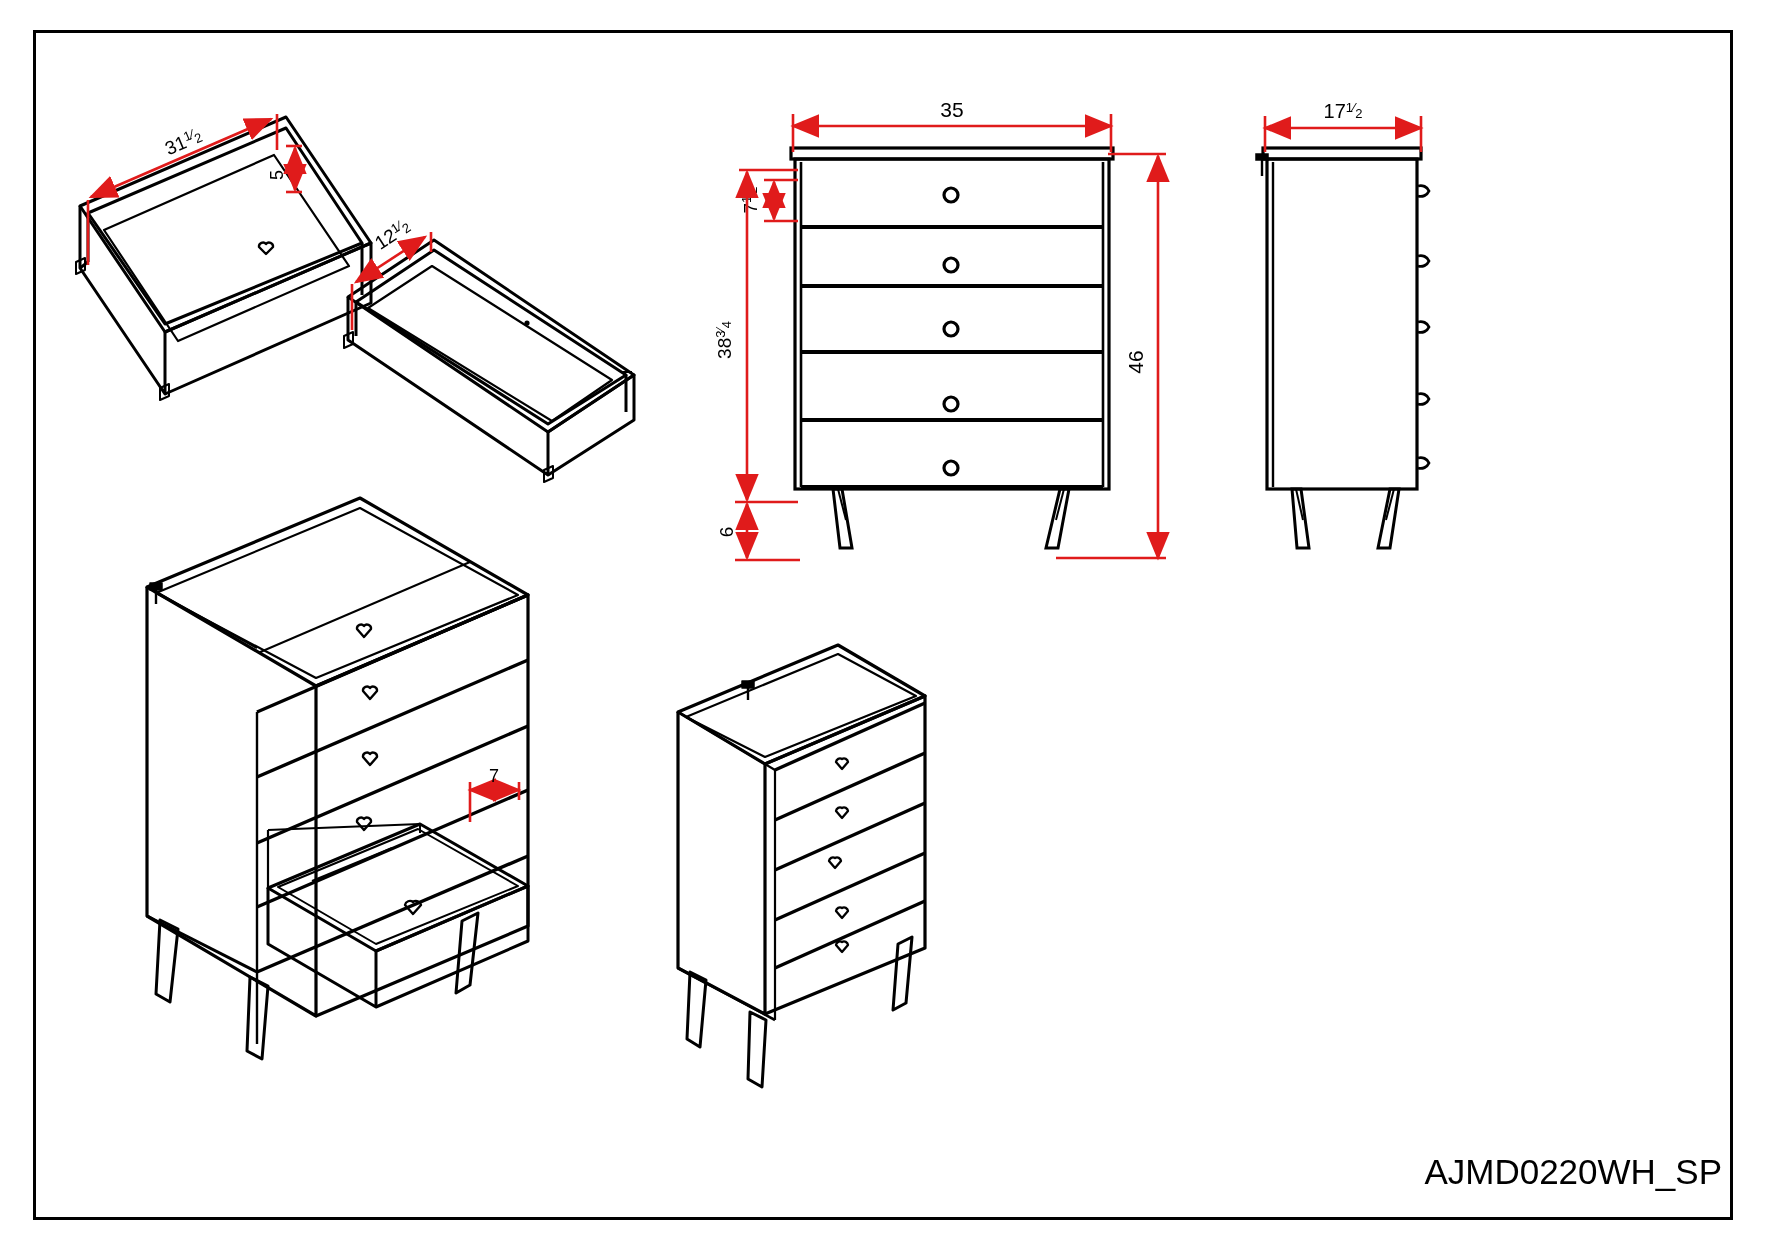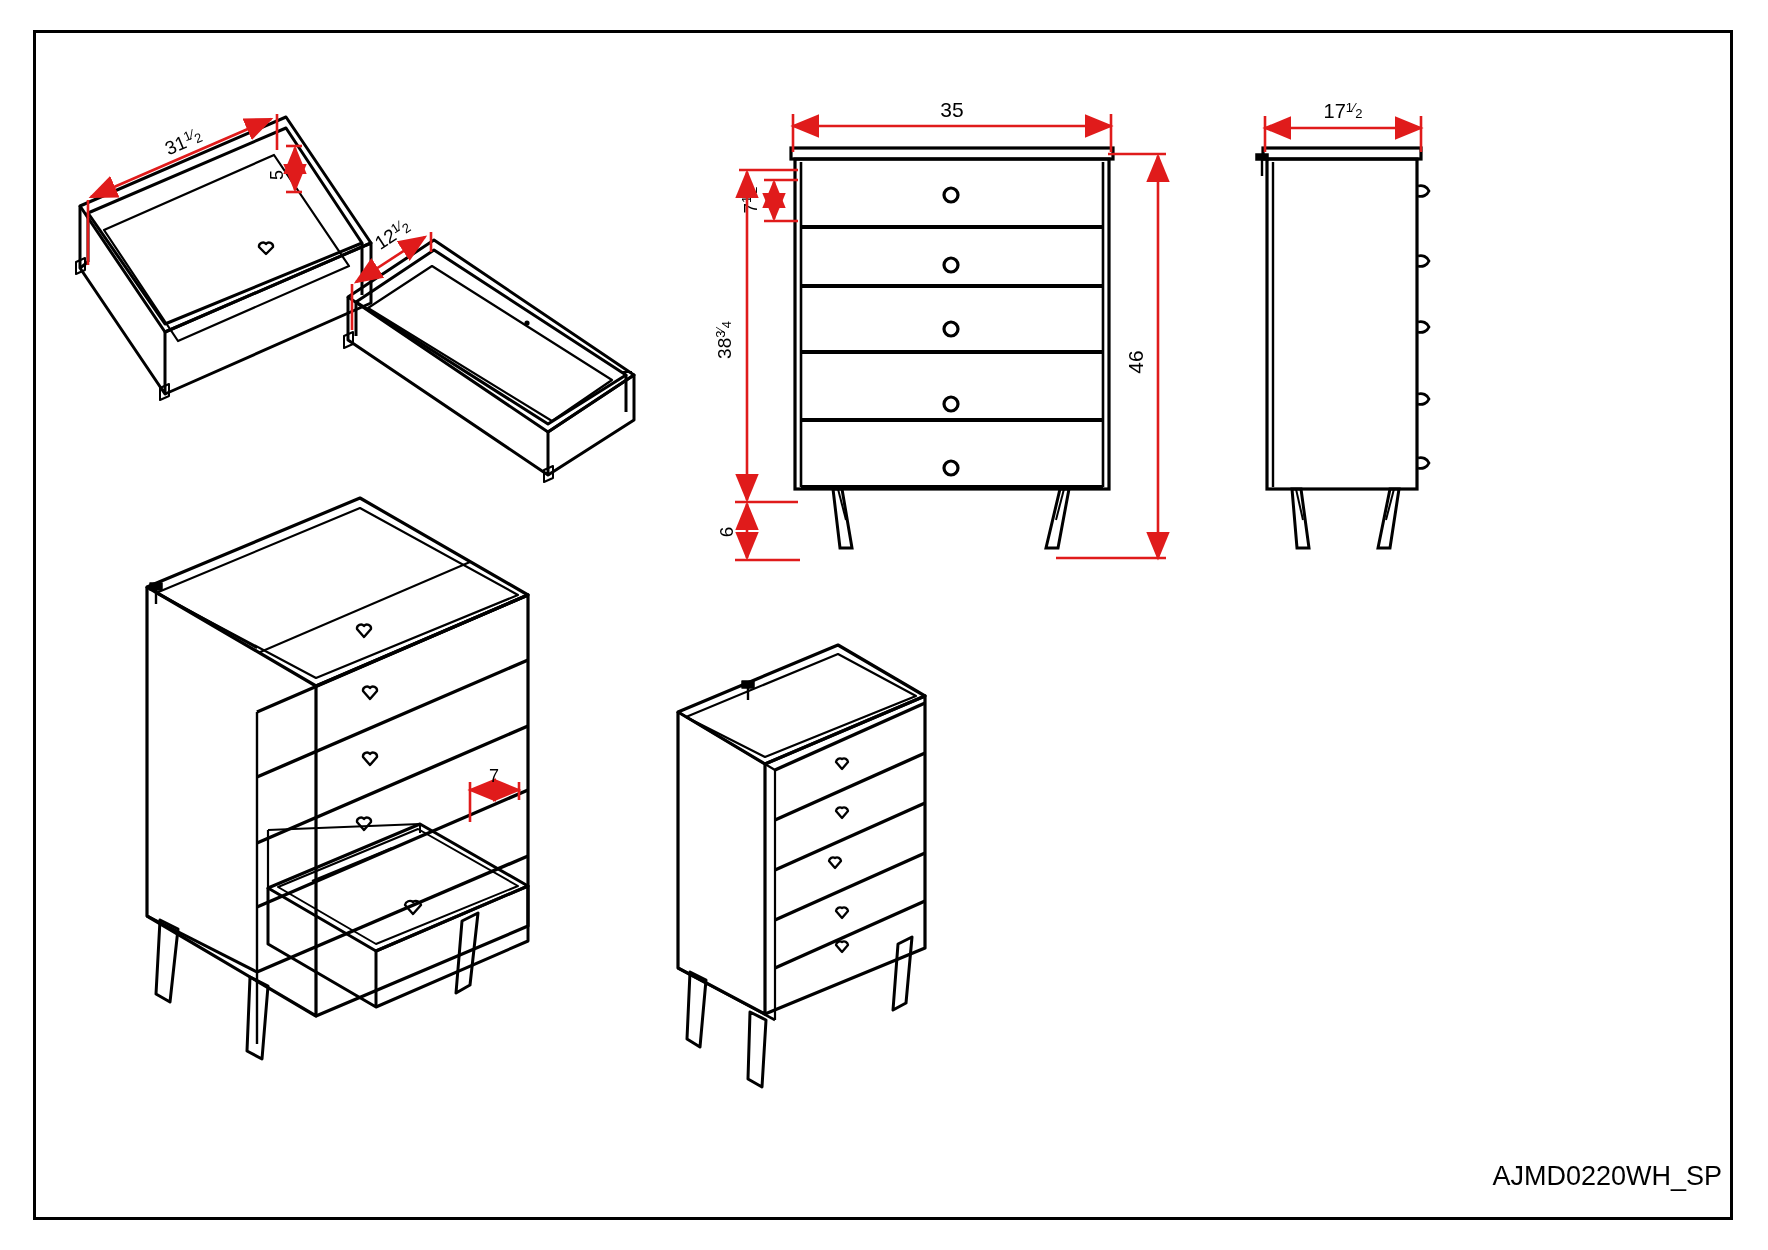--- a/index.html
+++ b/index.html
@@ -24,21 +24,21 @@
   }
   #drawing-svg {
     position: absolute;
     left: 0; top: 0;
     width: 1768px; height: 1250px;
   }
   .title-text {
     position: absolute;
     right: 46px;
     bottom: 58px;
-    font-size: 27px;
+    font-size: 35px;
     color: #000;
     letter-spacing: 0px;
     white-space: nowrap;
     font-family: "Liberation Sans", sans-serif;
   }
 </style>
 </head>
 <body>
 
 <div id="page">

